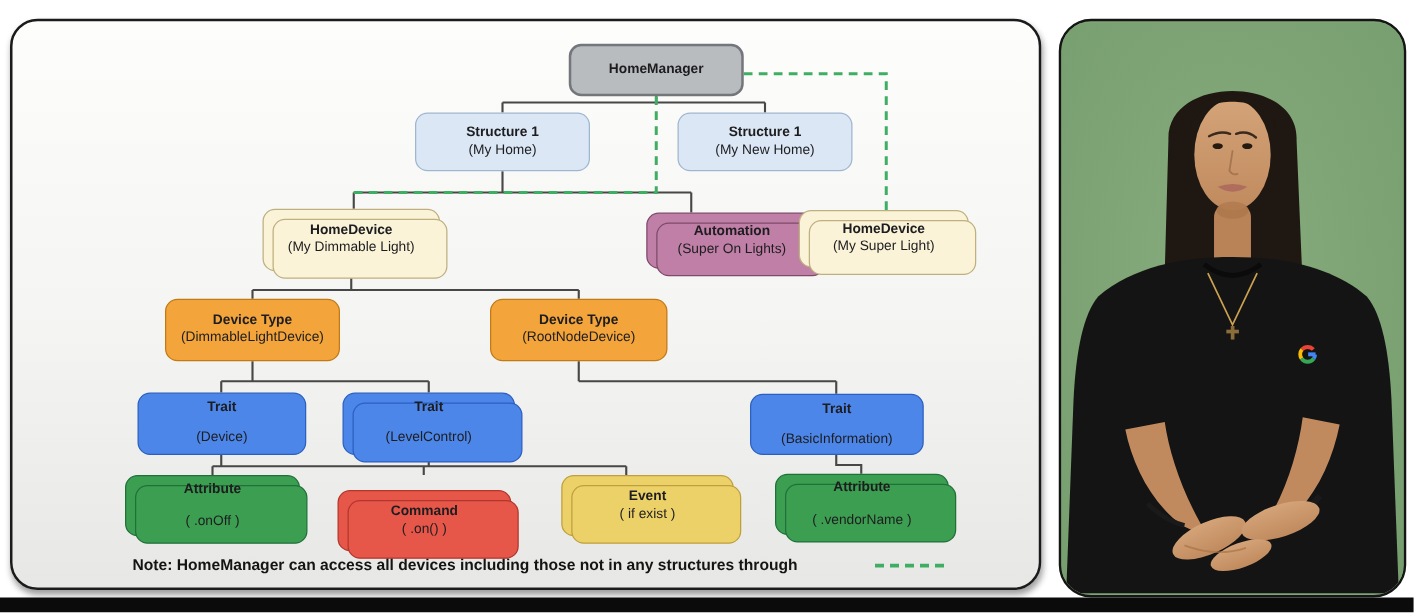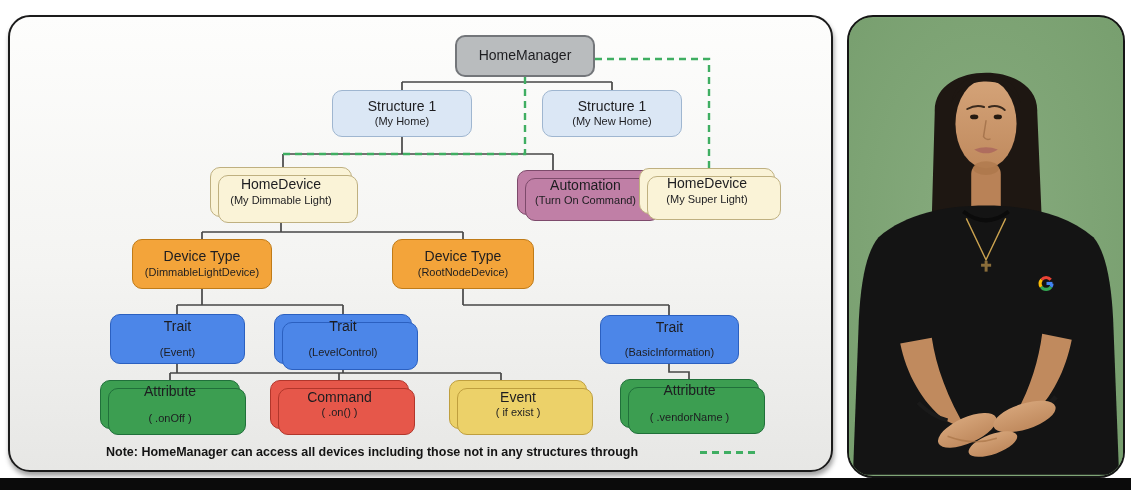--- a/index.html
+++ b/index.html
@@ -18,21 +18,21 @@
     box-shadow:1px 4px 5px rgba(0,0,0,.38);
   }
   .layer{position:absolute;left:0;top:0;width:821px;height:453px;}
   .layer-lines{z-index:1;}
   .layer-nodes{z-index:2;}
   .node{
     position:absolute;z-index:0;border-radius:10px;box-sizing:border-box;
     display:flex;flex-direction:column;align-items:center;justify-content:center;
     text-align:center;line-height:1.25;color:#1d1d20;padding:2px 4px;
   }
-  .node .t{font-size:14px;font-weight:normal;}
+  .node .t{font-size:11px;font-weight:bold;}
   .node .s{font-size:11px;font-weight:500;}
   .node.stacked::before{
     content:"";position:absolute;inset:0;z-index:-1;
     transform:translate(7px,7px);
     background:inherit;border:inherit;border-radius:inherit;
   }
   .v-gray  {background:var(--gray-fill);  border:2px solid var(--gray-border);}
   .v-bluelight{background:var(--bluelight-fill);border:1.5px solid var(--bluelight-border);}
   .v-cream {background:var(--cream-fill); border:1.5px solid var(--cream-border);}
   .v-mauve {background:var(--mauve-fill); border:1.5px solid var(--mauve-border);margin-left:32px;}
@@ -90,51 +90,51 @@
     <div class="node v-bluelight" style="left:532px;top:73px;width:140px;height:47px">
       <span class="t">Structure 1</span>
       <span class="s">(My New Home)</span>
     </div>
     <div class="node v-cream stacked" style="left:200px;top:150px;width:142px;height:50px">
       <span class="t">HomeDevice</span>
       <span class="s">(My Dimmable Light)</span>
     </div>
     <div class="node v-mauve stacked" style="left:475px;top:153px;width:137px;height:45px">
       <span class="t">Automation</span>
-      <span class="s">(Turn On Command)</span>
+      <span class="s">(Super On Lights)</span>
     </div>
     <div class="node v-cream stacked" style="left:629px;top:151px;width:136px;height:46px">
       <span class="t">HomeDevice</span>
       <span class="s">(My Super Light)</span>
     </div>
     <div class="node v-orange" style="left:122px;top:222px;width:140px;height:50px">
       <span class="t">Device Type</span>
       <span class="s">(DimmableLightDevice)</span>
     </div>
     <div class="node v-orange" style="left:382px;top:222px;width:142px;height:50px">
       <span class="t">Device Type</span>
       <span class="s">(RootNodeDevice)</span>
     </div>
     <div class="node v-blue" style="left:100px;top:297px;width:135px;height:50px">
       <span class="t">Trait</span>
-      <span class="s">(Event)</span>
+      <span class="s">(Device)</span>
     </div>
     <div class="node v-blue stacked" style="left:264px;top:297px;width:138px;height:50px">
       <span class="t">Trait</span>
       <span class="s">(LevelControl)</span>
     </div>
     <div class="node v-blue" style="left:590px;top:298px;width:139px;height:49px">
       <span class="t">Trait</span>
       <span class="s">(BasicInformation)</span>
     </div>
     <div class="node v-green stacked" style="left:90px;top:363px;width:140px;height:49px">
       <span class="t">Attribute</span>
       <span class="s">( .onOff )</span>
     </div>
-    <div class="node v-red stacked" style="left:260px;top:363px;width:139px;height:49px">
+    <div class="node v-red stacked" style="left:260px;top:375px;width:139px;height:49px">
       <span class="t">Command</span>
       <span class="s">( .on() )</span>
     </div>
     <div class="node v-yellow stacked" style="left:439px;top:363px;width:138px;height:49px">
       <span class="t">Event</span>
       <span class="s">( if exist )</span>
     </div>
     <div class="node v-green stacked" style="left:610px;top:362px;width:139px;height:49px">
       <span class="t">Attribute</span>
       <span class="s">( .vendorName )</span>

